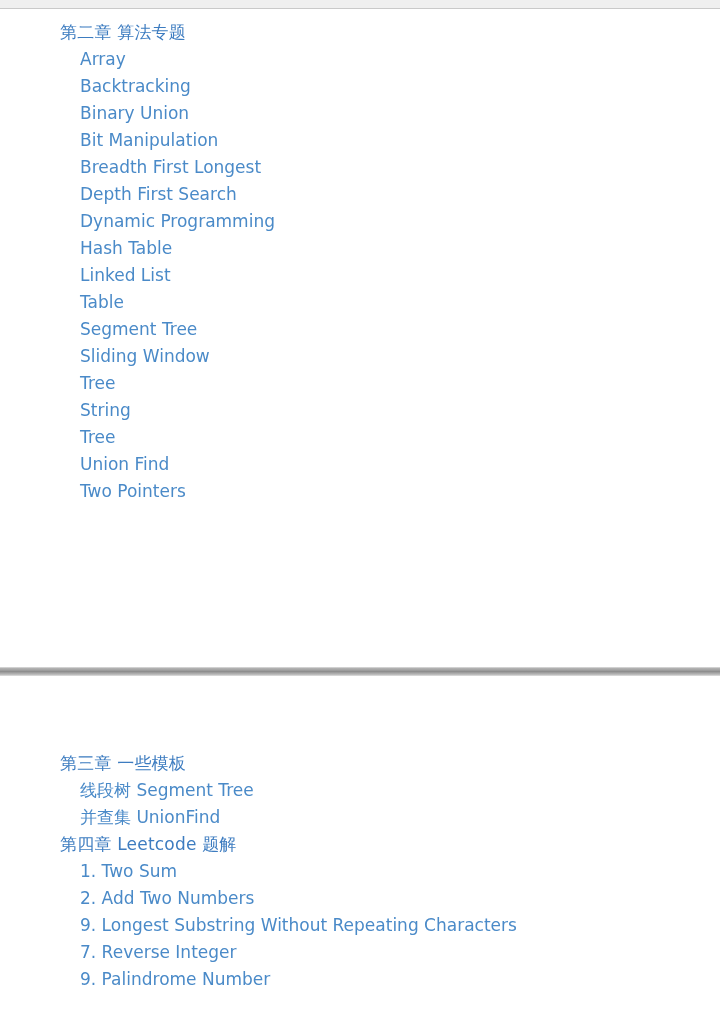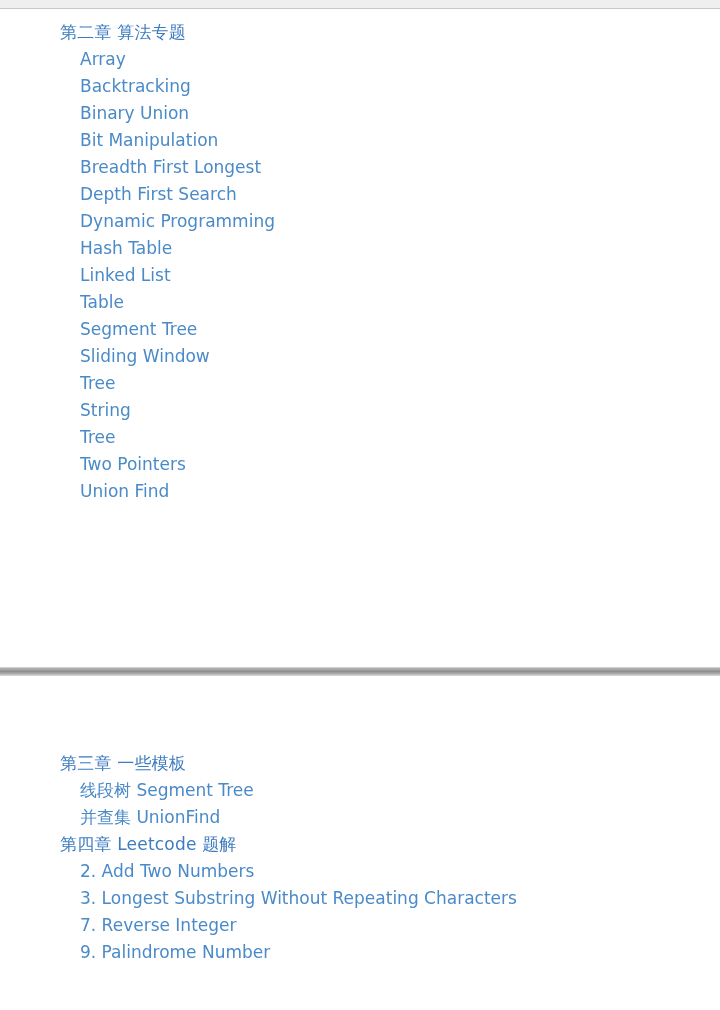--- a/index.html
+++ b/index.html
@@ -100,36 +100,37 @@
         <div class="toc-entry">Depth First Search</div>
         <div class="toc-entry">Dynamic Programming</div>
         <div class="toc-entry">Hash Table</div>
         <div class="toc-entry">Linked List</div>
         <div class="toc-entry">Table</div>
         <div class="toc-entry">Segment Tree</div>
         <div class="toc-entry">Sliding Window</div>
         <div class="toc-entry">Tree</div>
         <div class="toc-entry">String</div>
         <div class="toc-entry">Tree</div>
+        <div class="toc-entry">Union Find</div>
         <div class="toc-entry">Two Pointers</div>
-        <div class="toc-entry">Union Find</div>
       </div>
     </div>
 </div>
 
 <div class="page-separator"></div>
 
 <div class="page page-two">
   <div class="toc">
       <div class="group">
         <div class="toc-heading">第三章 一些模板</div>
         <div class="toc-entry">线段树 Segment Tree</div>
         <div class="toc-entry">并查集 UnionFind</div>
       </div>
       <div class="group">
         <div class="toc-heading">第四章 Leetcode 题解</div>
+        <div class="toc-entry">1. Two Sum</div>
         <div class="toc-entry">2. Add Two Numbers</div>
-        <div class="toc-entry">3. Longest Substring Without Repeating Characters</div>
+        <div class="toc-entry">9. Longest Substring Without Repeating Characters</div>
         <div class="toc-entry">7. Reverse Integer</div>
         <div class="toc-entry">9. Palindrome Number</div>
       </div>
     </div>
 </div>
 
 </body></html>

